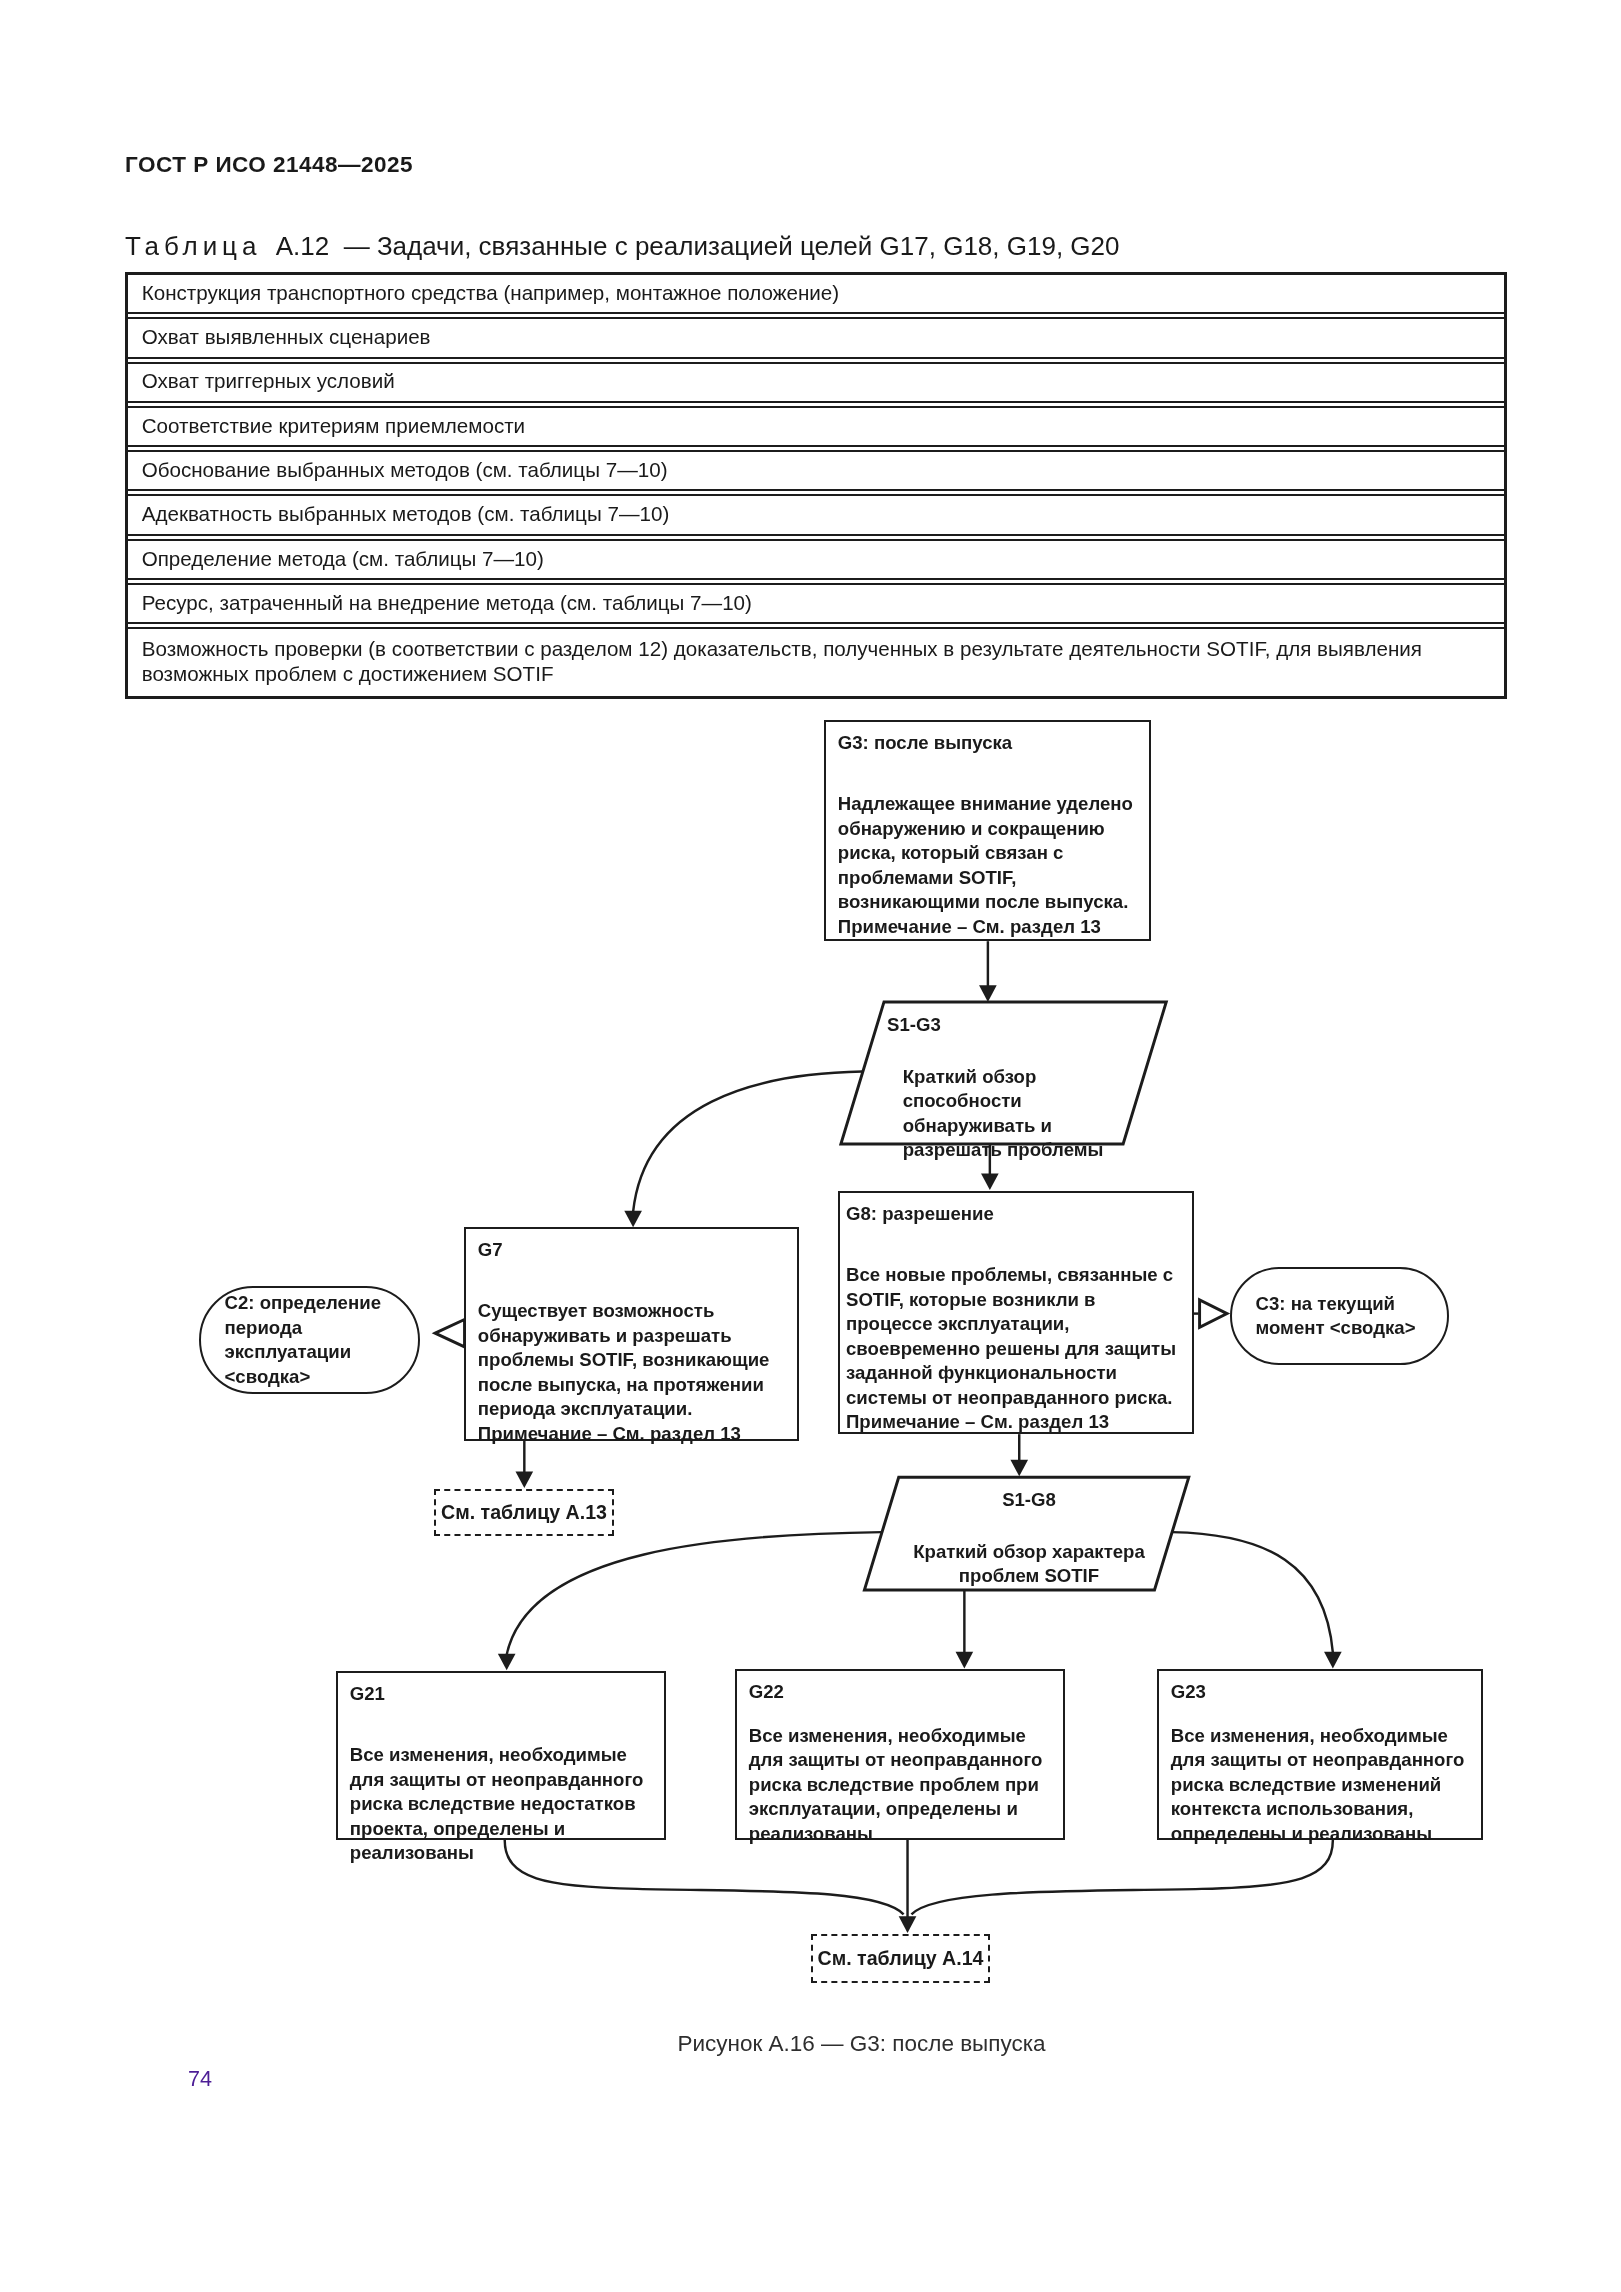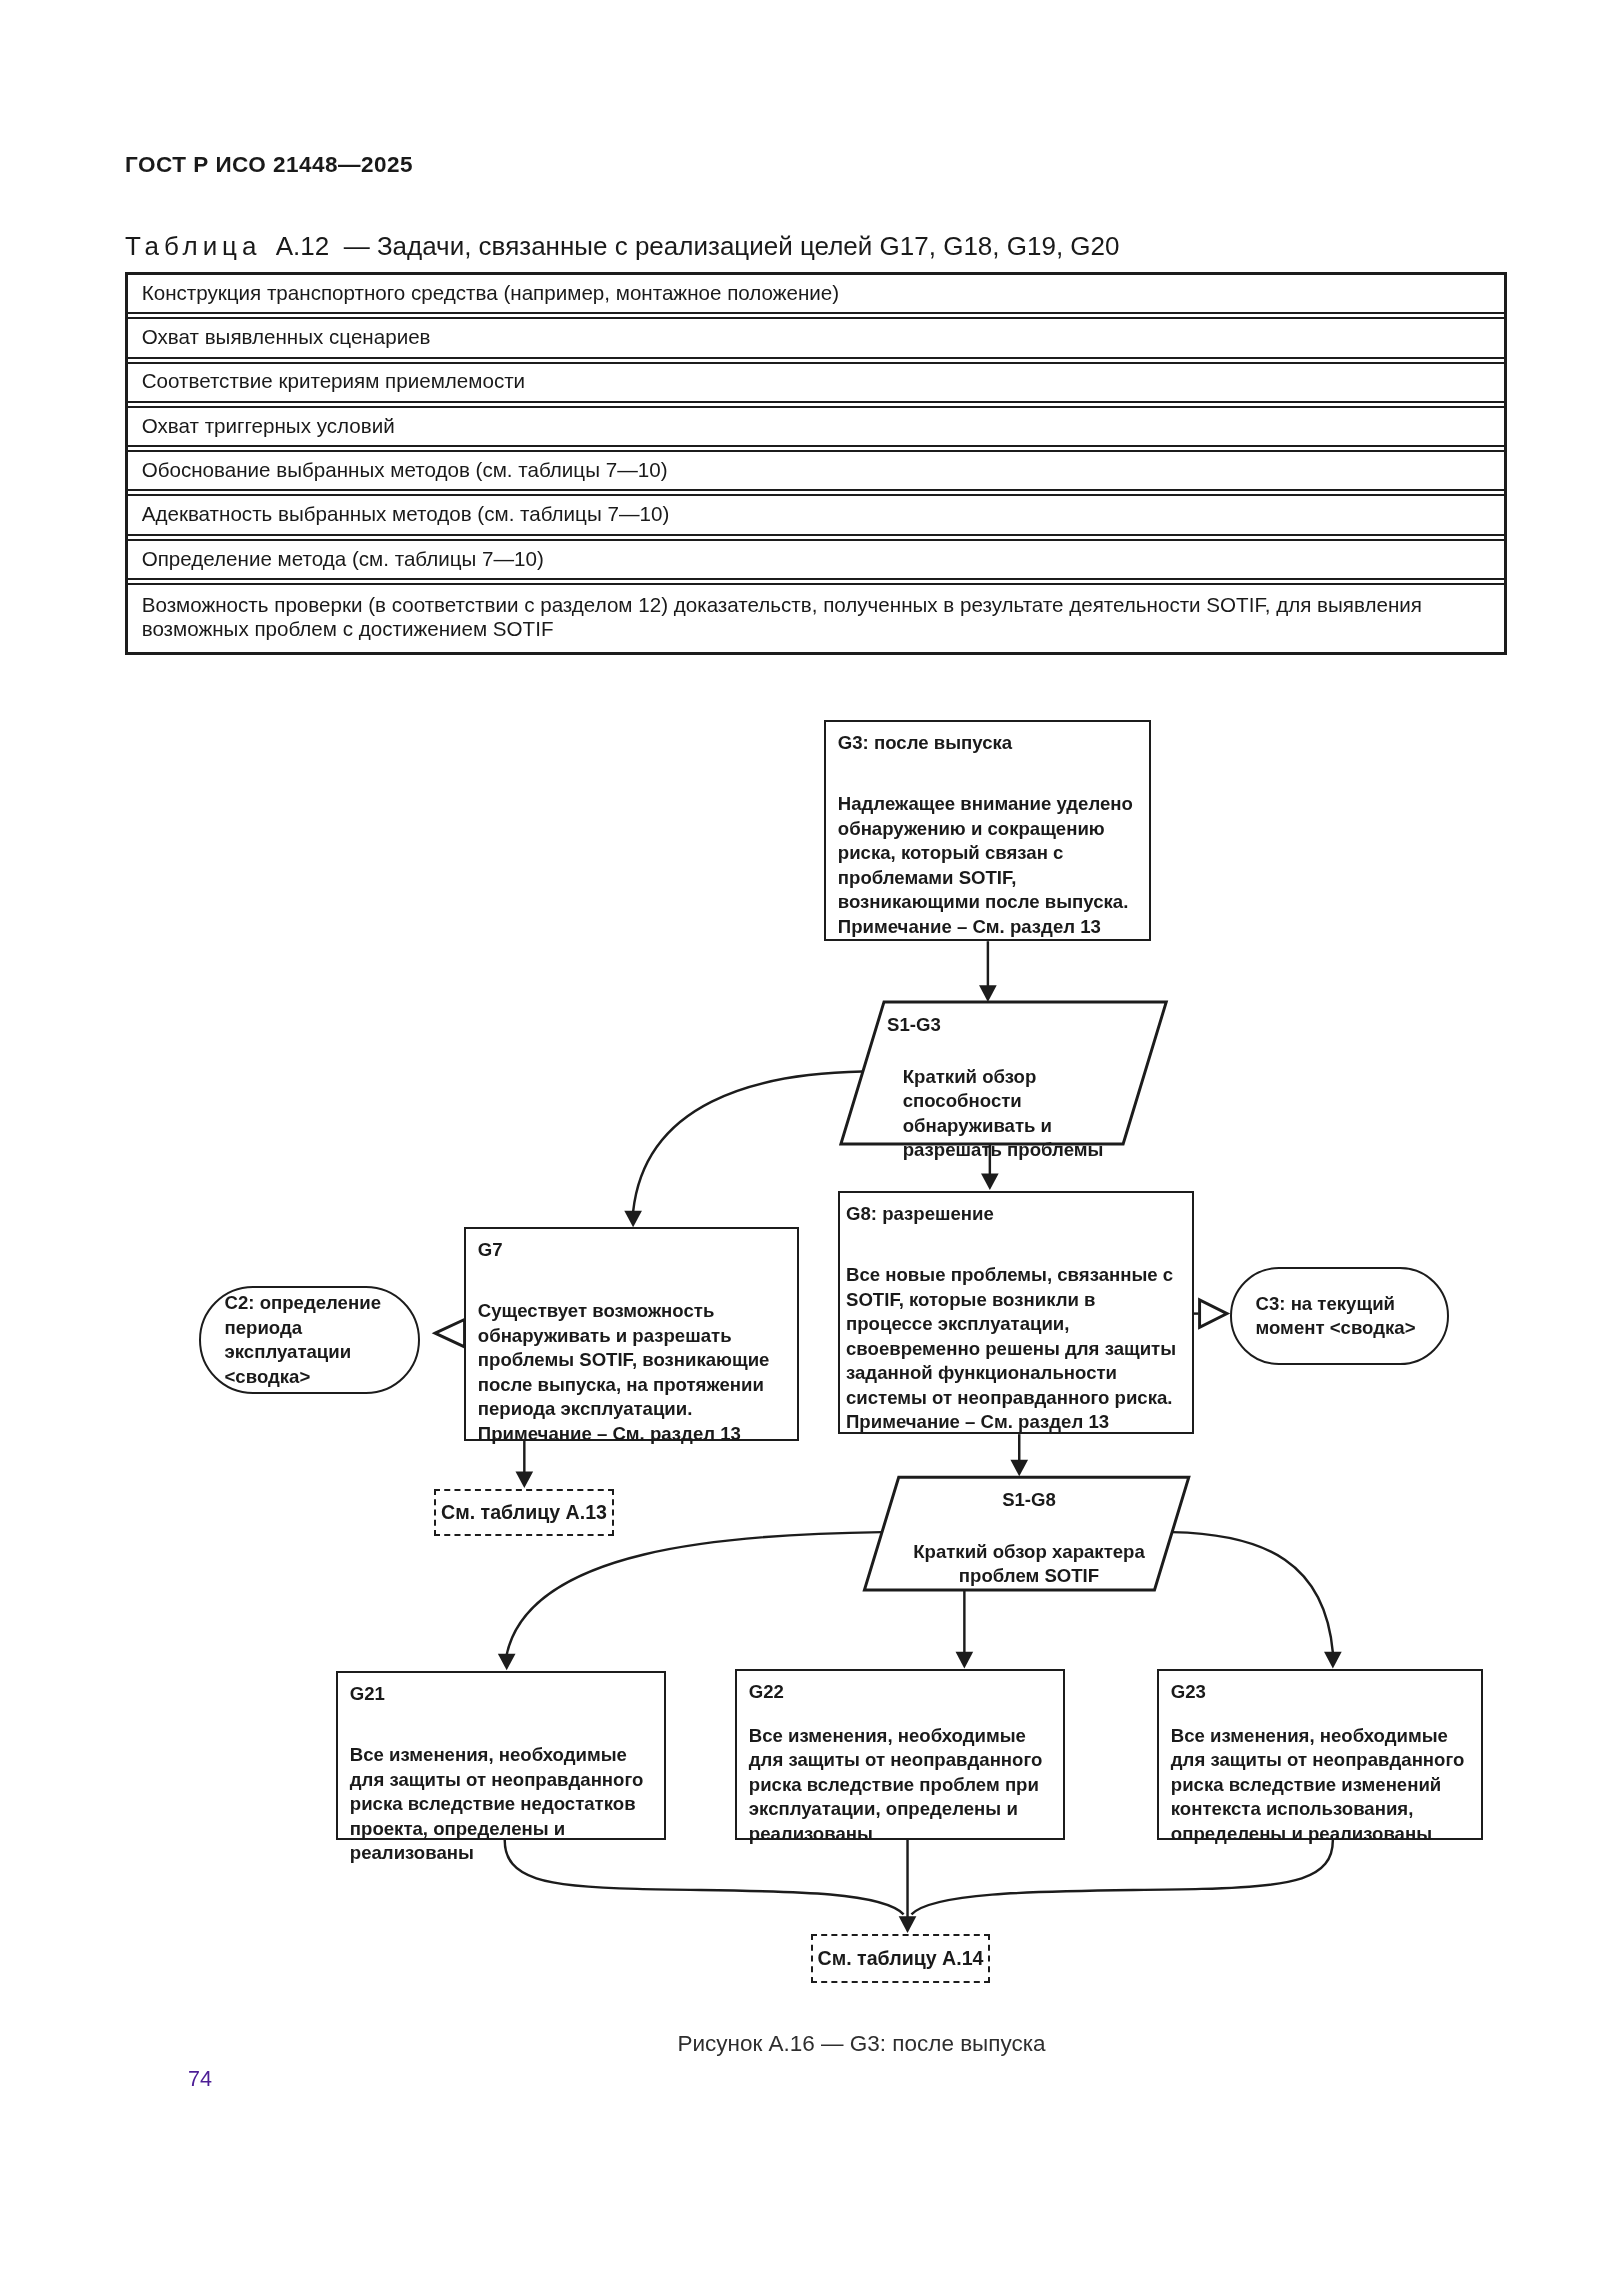--- a/index.html
+++ b/index.html
@@ -44,25 +44,26 @@
 
   <div class="tbl-caption">
     <span class="spaced">Таблица</span>&nbsp;
     <span>А.12</span>&nbsp;
     <span>— Задачи, связанные с реализацией целей G17, G18, G19, G20</span>
   </div>
 
   <div class="tbl">
     <div class="tbl-row">Конструкция транспортного средства (например, монтажное положение)</div>
     <div class="tbl-row">Охват выявленных сценариев</div>
+    <div class="tbl-row">Охват триггерных условий</div>
     <div class="tbl-row">Соответствие критериям приемлемости</div>
-    <div class="tbl-row">Охват триггерных условий</div>
     <div class="tbl-row">Обоснование выбранных методов (см. таблицы 7—10)</div>
     <div class="tbl-row">Адекватность выбранных методов (см. таблицы 7—10)</div>
     <div class="tbl-row">Определение метода (см. таблицы 7—10)</div>
+    <div class="tbl-row">Ресурс, затраченный на внедрение метода (см. таблицы 7—10)</div>
     <div class="tbl-row">Возможность проверки (в соответствии с разделом 12) доказательств, полученных в результате деятельности SOTIF, для выявления возможных проблем с достижением SOTIF</div>
   </div>
 
   <svg class="wires" width="1621" height="2293" viewBox="0 0 1654 2339">
     <g stroke="#1c1c1c" stroke-width="2.5" fill="none">
 
       <path d="M 1008 960 L 1008 1006"></path>
 
       <path d="M 880 1093 C 770 1095, 658 1125, 646 1236"></path>
 

